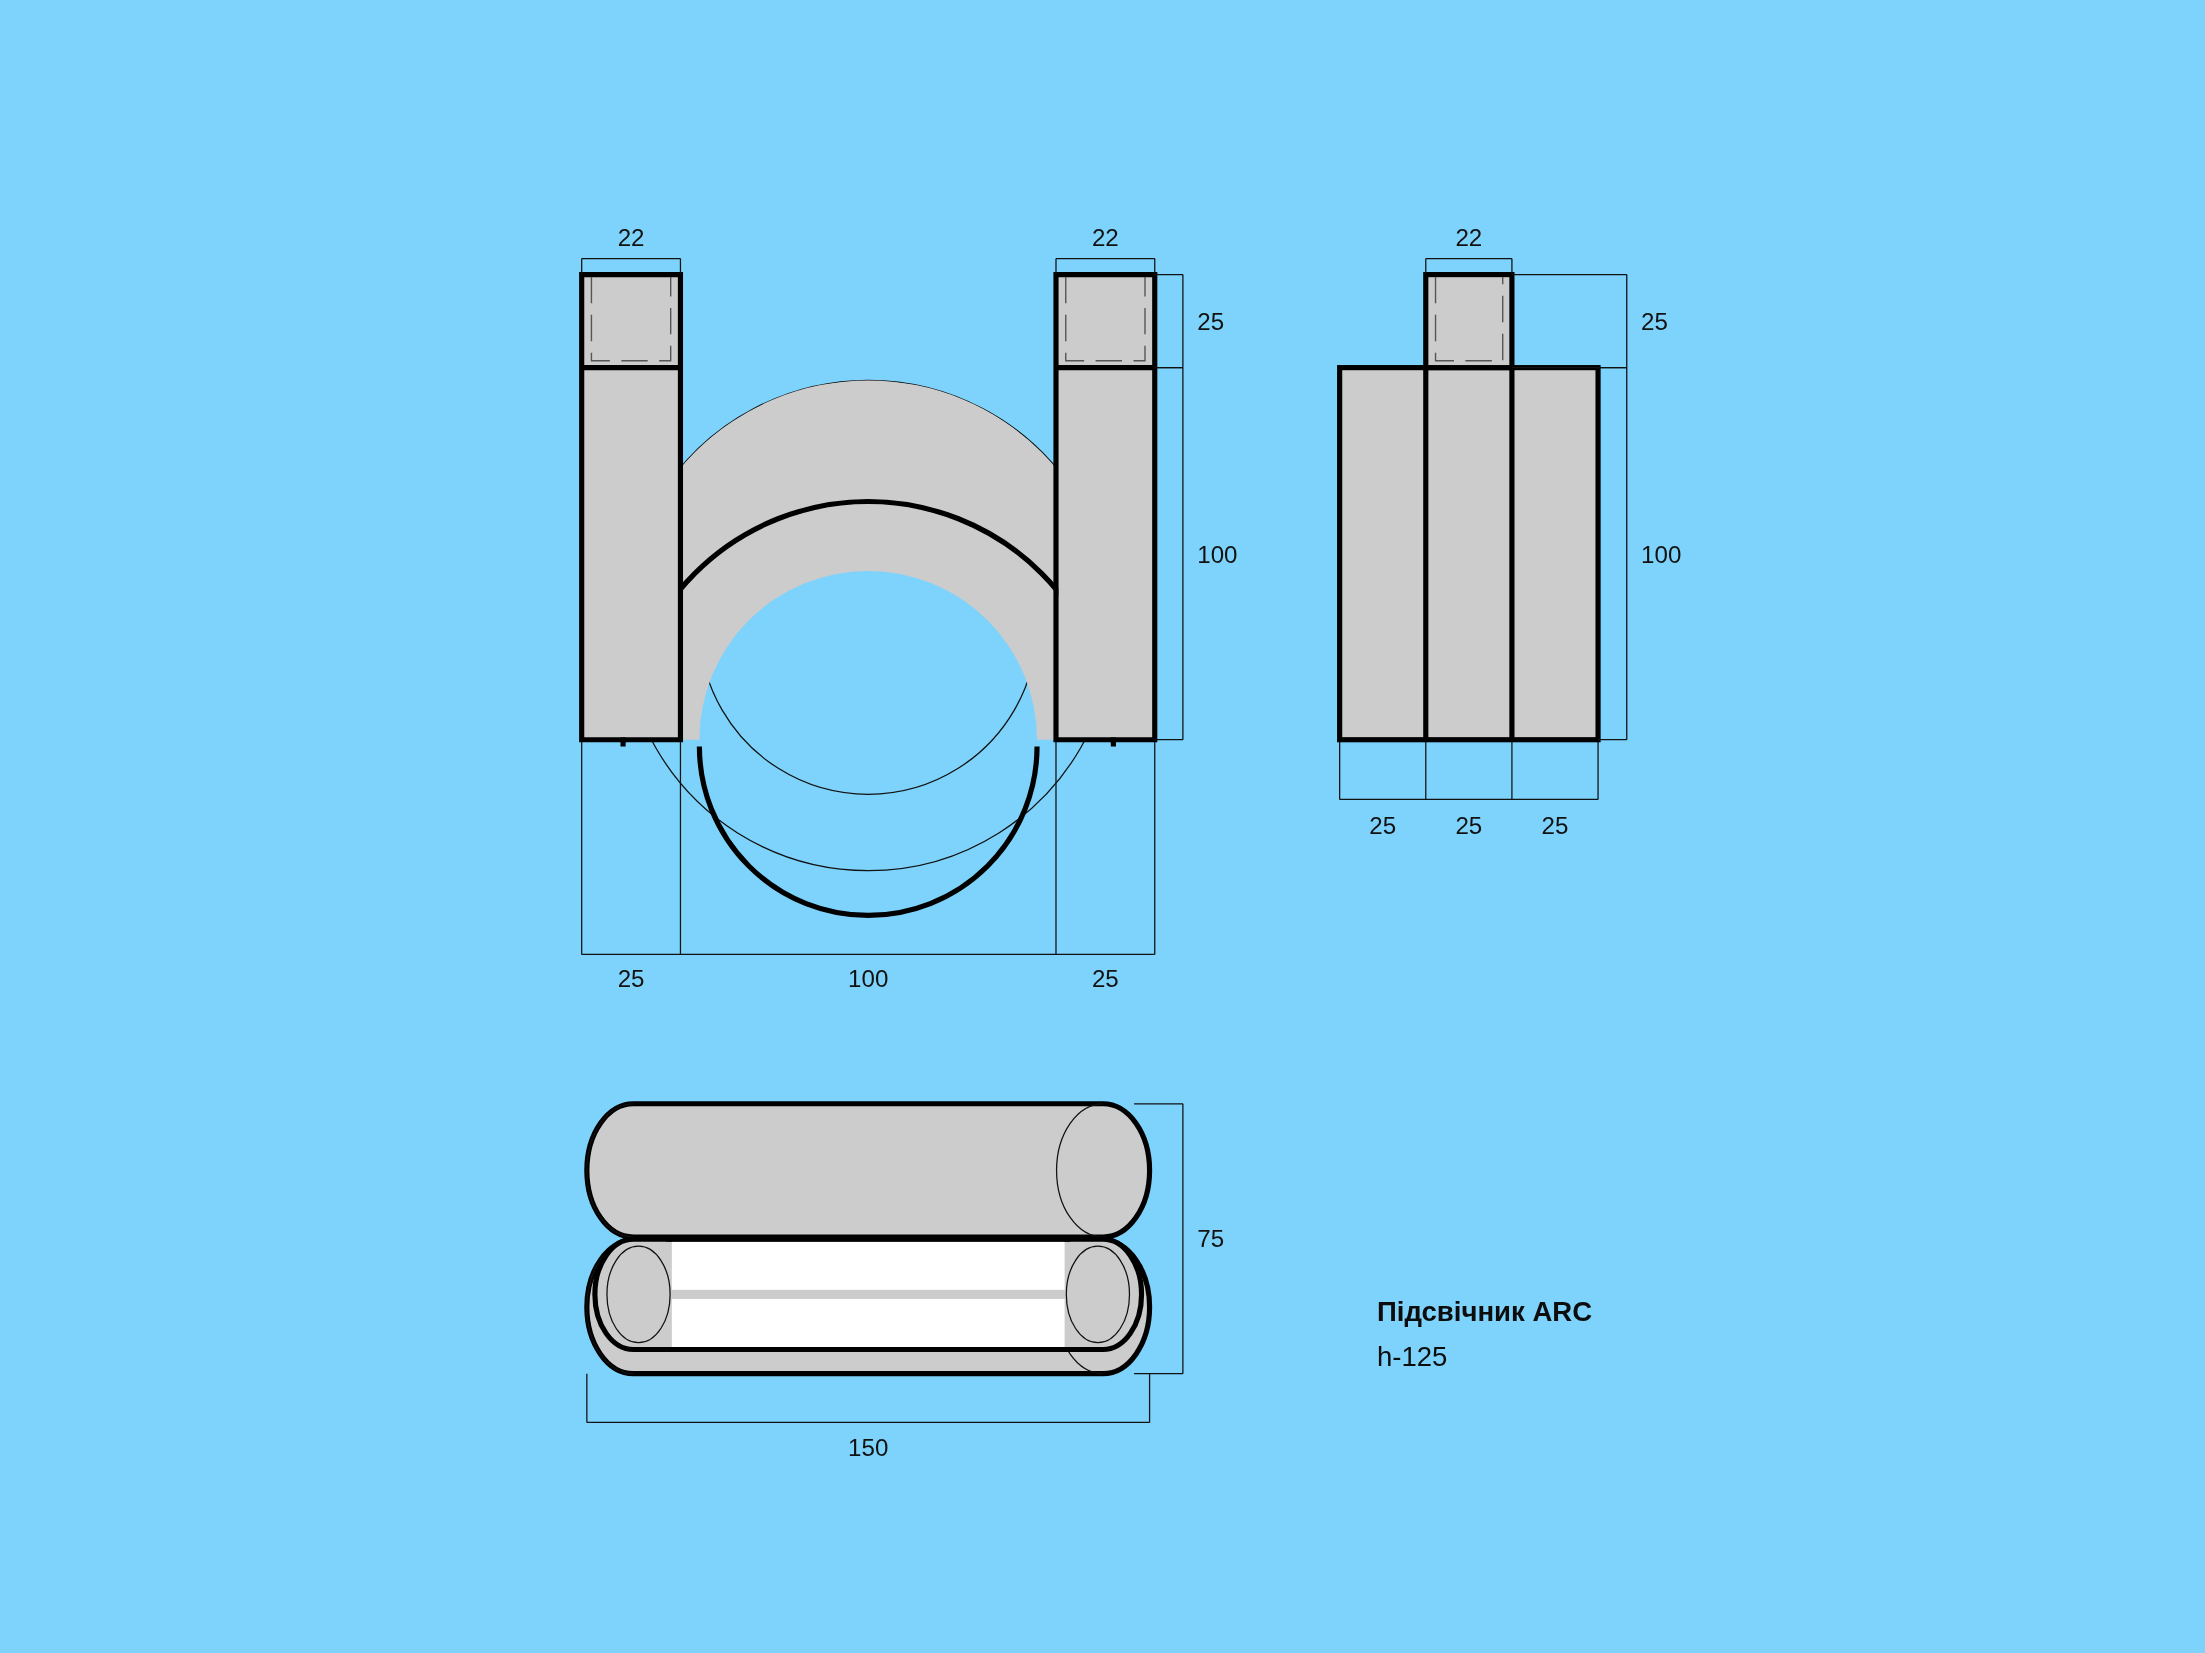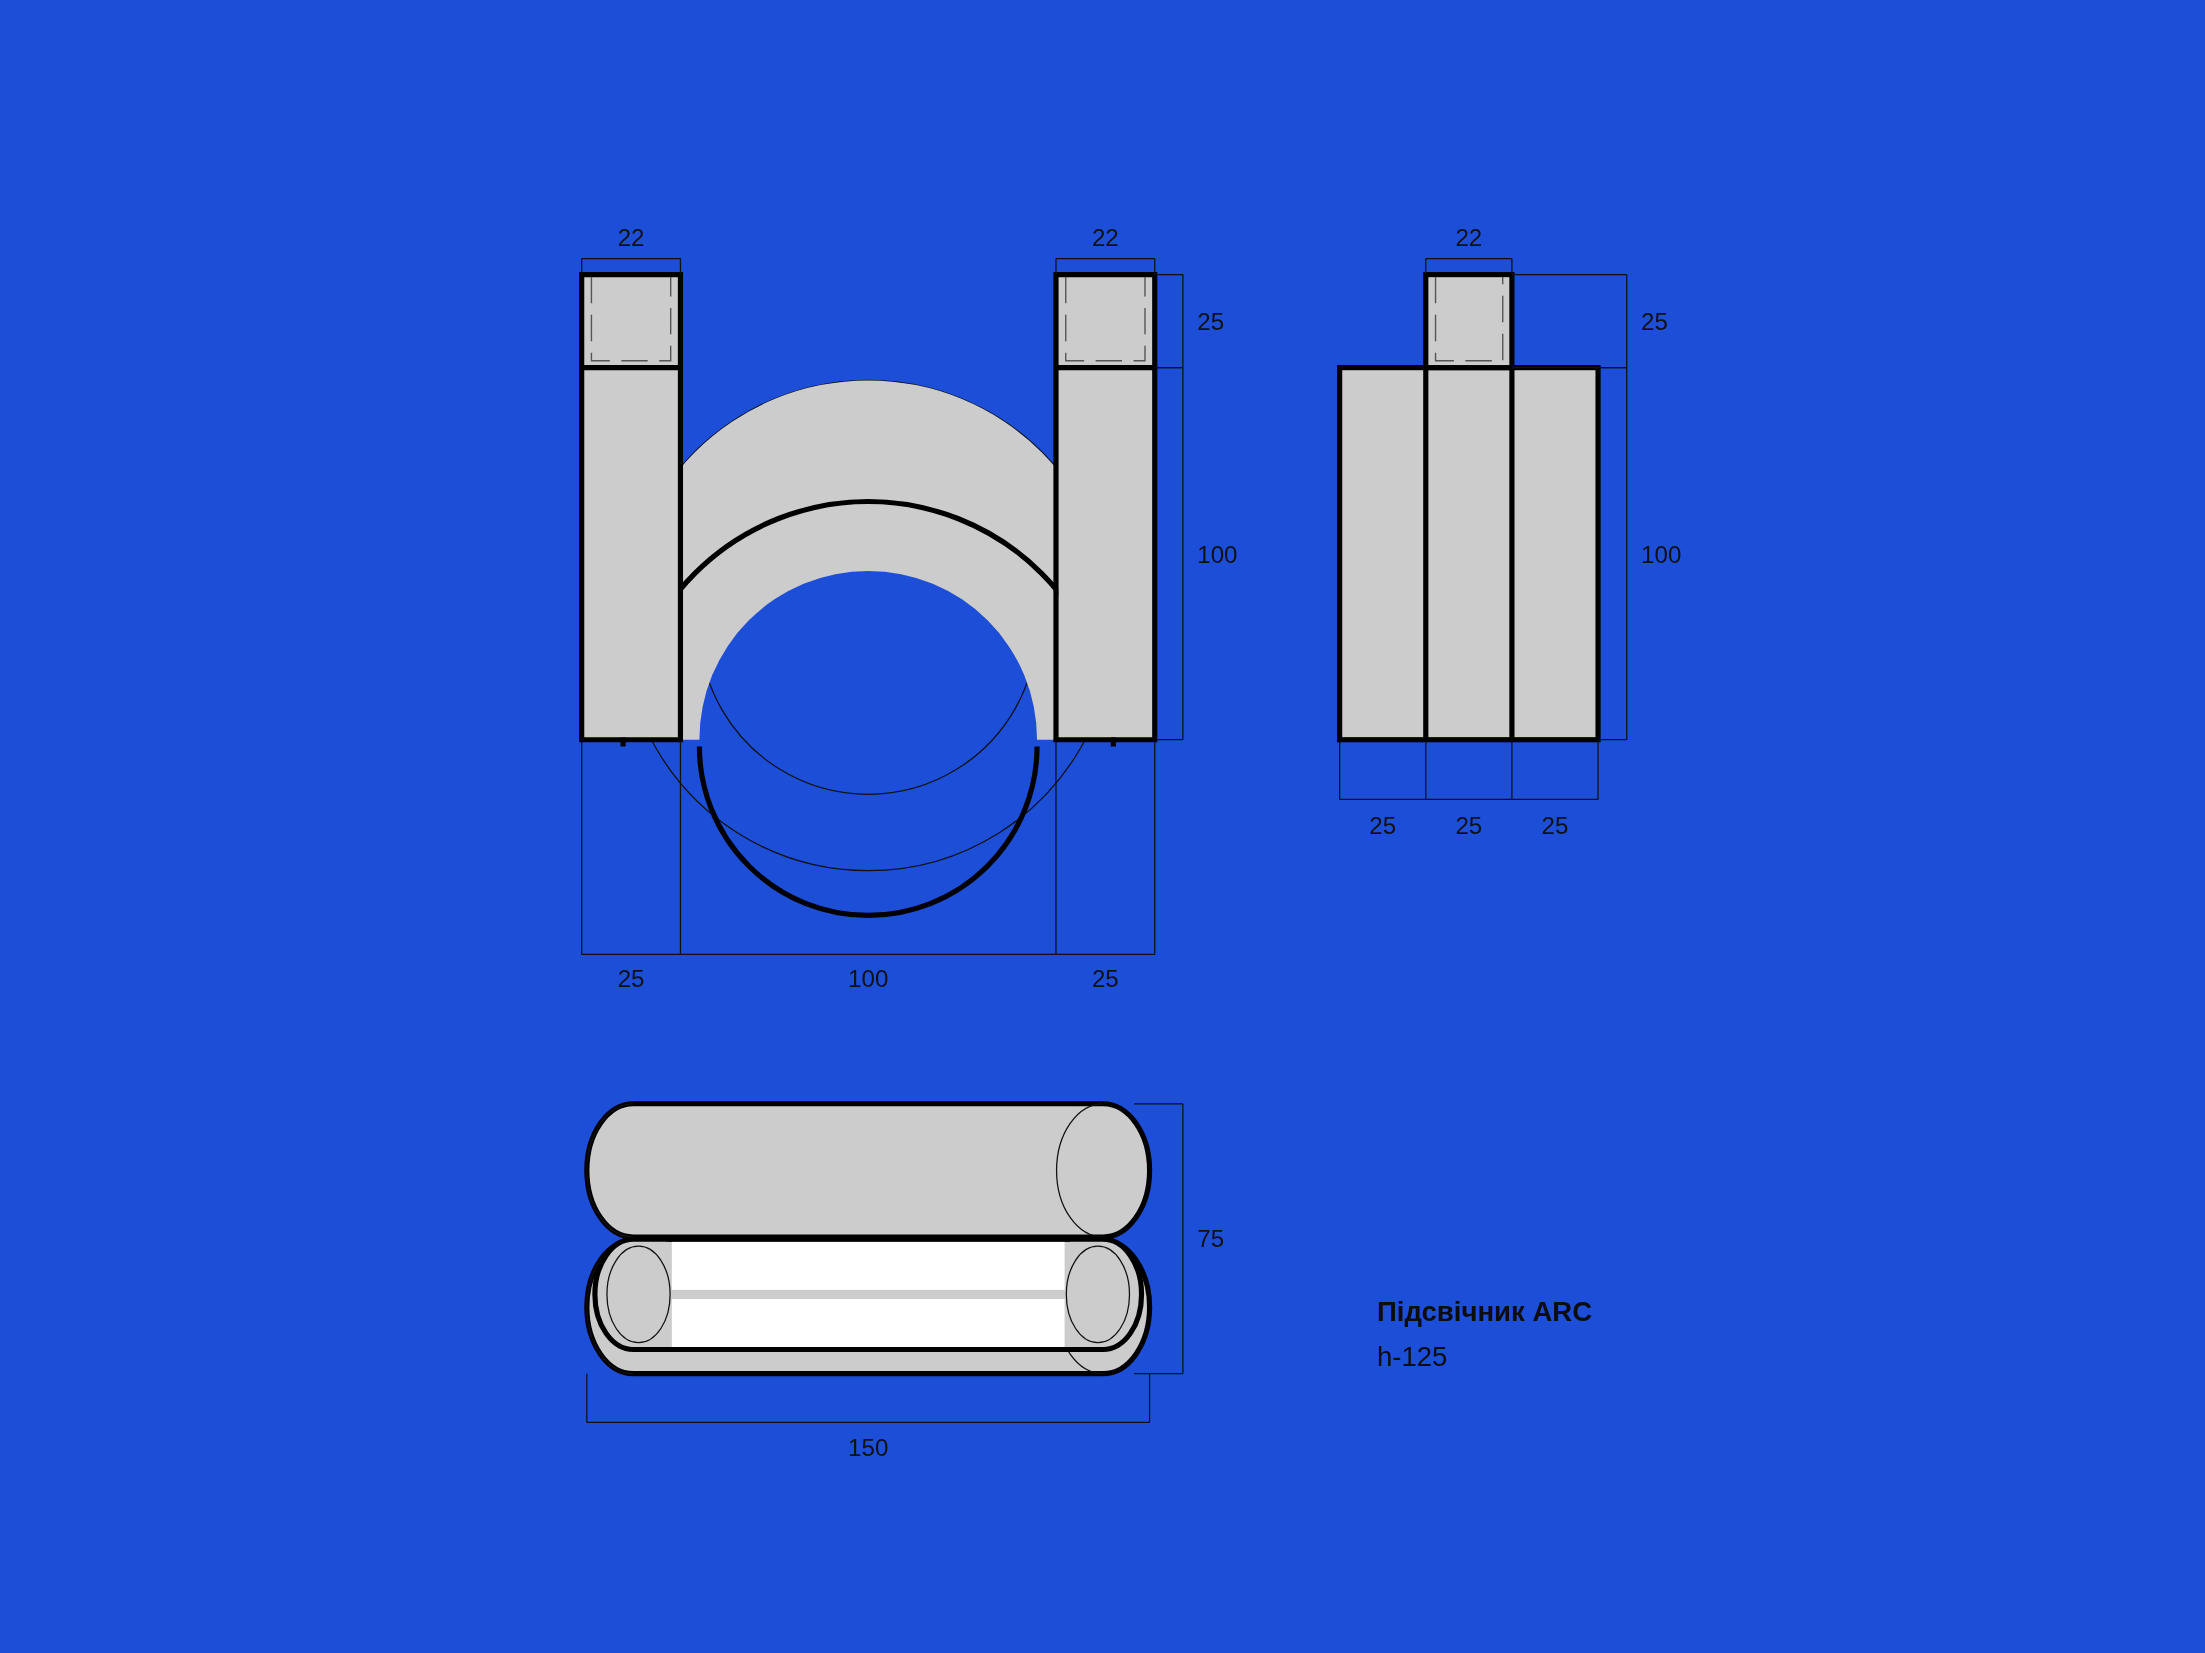--- a/index.html
+++ b/index.html
@@ -10,21 +10,21 @@
   body {
     width: 2205px;
     height: 1654px;
     font-family: "Liberation Sans", sans-serif;
     overflow: hidden;
   }
   #sheet {
     position: relative;
     width: 2205px;
     height: 1654px;
-    background: #1d4ed8;
+    background: #7dd3fc;
   }
   svg#drawing {
     position: absolute;
     left: 0;
     top: 0;
     width: 2205px;
     height: 1654px;
     display: block;
   }
   .dim-text {

